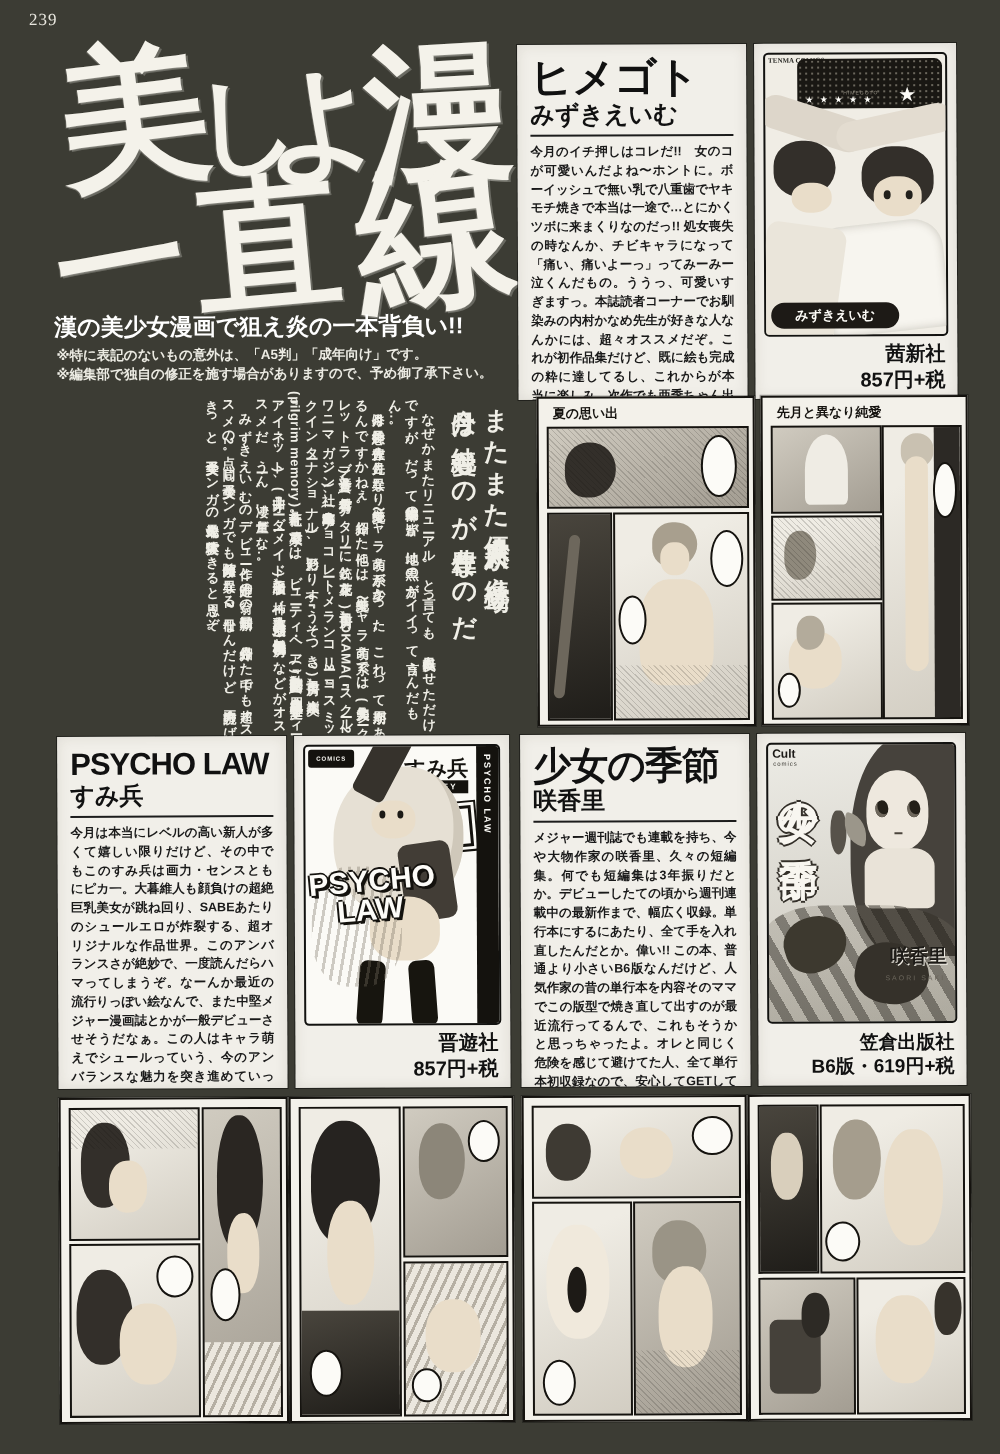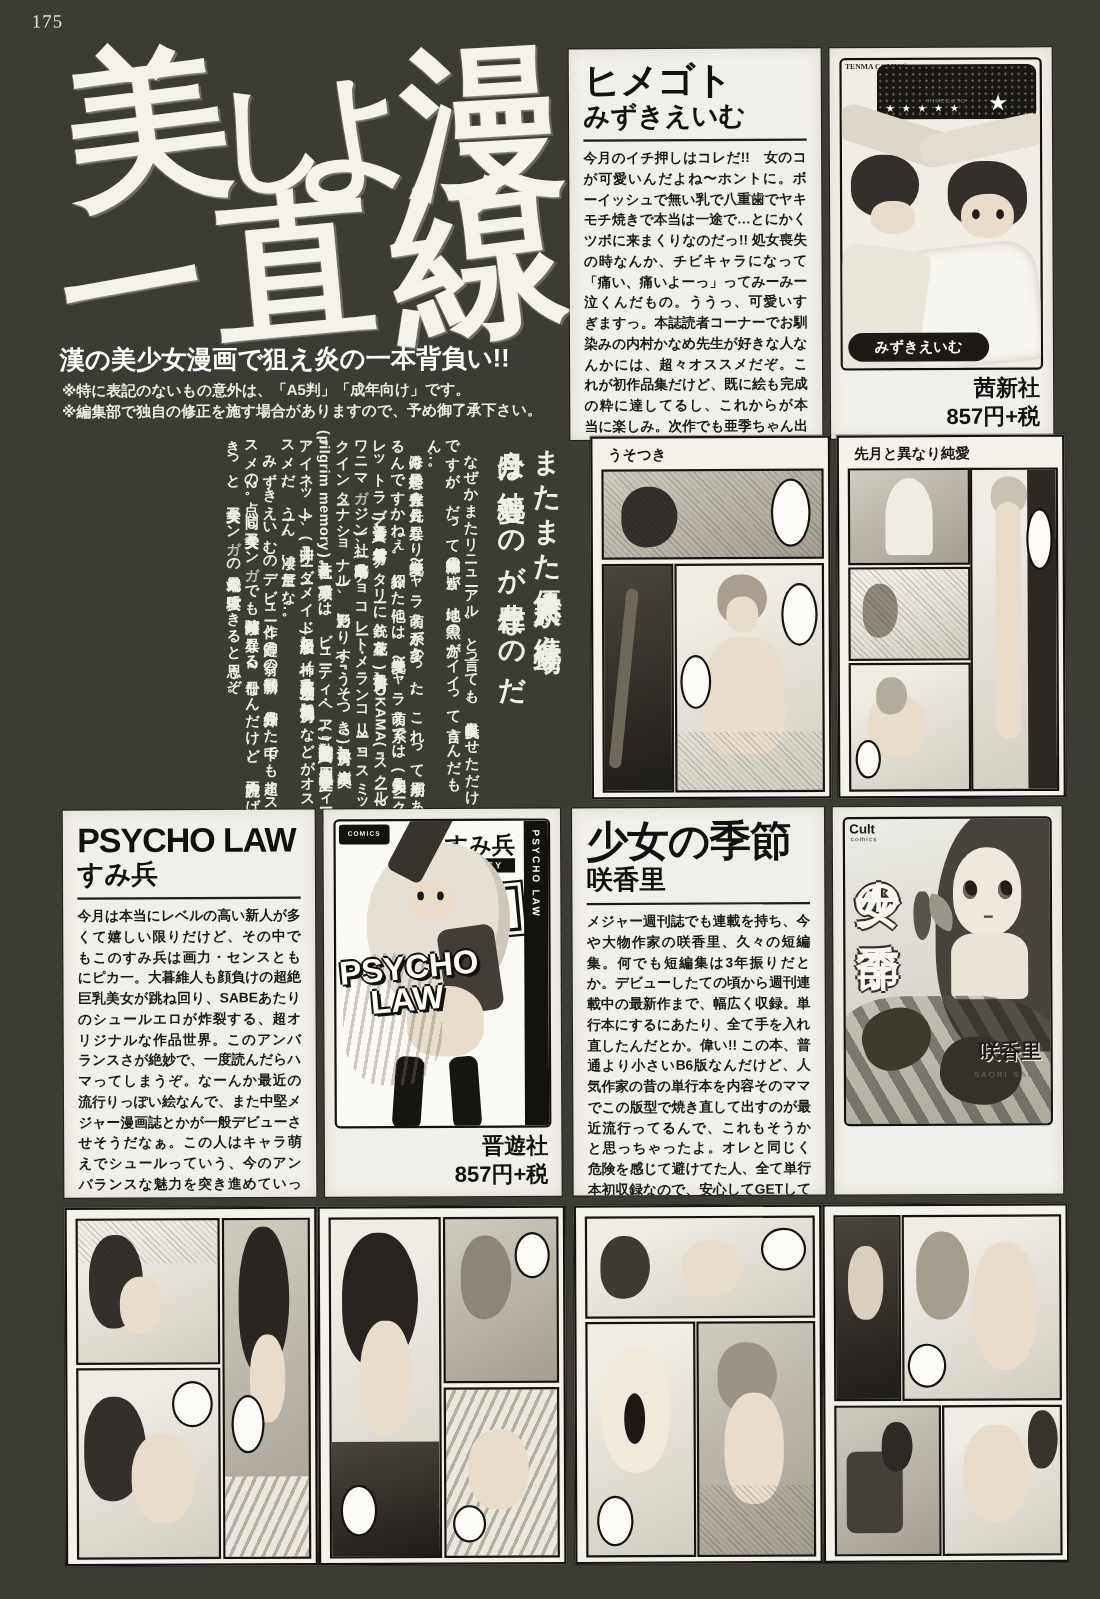--- a/index.html
+++ b/index.html
@@ -54,21 +54,21 @@
   .bub{position:absolute;background:#fcfbf7;border:2px solid #15130f;border-radius:50%}
   .blob{position:absolute;background:#332f2a;border-radius:48% 52% 55% 45%}
   .skin{position:absolute;background:#e9ddc9;border-radius:45%}
   .tone{position:absolute;background:repeating-linear-gradient(45deg,rgba(20,18,14,.16) 0 1px,transparent 1px 4px)}
 </style>
 </head>
 <body>
 
 <div class="content">
 
-  <div class="pageno">175</div>
+  <div class="pageno">239</div>
 
   <div class="callig">
     <span style="left:4px;top:10px;font-size:150px;transform:rotate(-7deg)">美</span>
     <span style="left:138px;top:40px;font-size:105px;transform:rotate(-4deg)">し</span>
     <span style="left:205px;top:32px;font-size:120px;transform:rotate(-6deg)">よ</span>
     <span style="left:310px;top:8px;font-size:148px;transform:rotate(-3deg)">漫</span>
     <span style="left:0px;top:168px;font-size:130px;transform:rotate(-10deg)">一</span>
     <span style="left:140px;top:142px;font-size:145px;transform:rotate(-5deg)">直</span>
     <span style="left:300px;top:128px;font-size:158px;transform:rotate(-7deg)">線</span>
   </div>
@@ -80,21 +80,21 @@
     <h2 class="ed-h">
       <div>またまた優良新人が続々登場</div>
       <div>今月は純愛ものが豊作なのだ</div>
     </h2>
     <p class="ed-p">なぜかまたリニューアル。と言っても、白黒反転させただけですが。だって編集部の皆が、地は黒の方がイイって言うんだもん…。</p>
     <p class="ed-p">今月は予想外に大豊作。先月と異なり純愛〜キャラ萌え系が多かった。これって周期があるんですかねぇ。紹介した他には、純愛〜キャラ萌え系では、美知夫(『シークレットラブ』晋遊舎)、竹村雪秀(『ナタリーに銃と花束を。』司書房)、OKAMA(『スクール2』ワニマガジン社)、島本晴海(『チョコレート・メランコリー2』コスミックインターナショナル)、影乃いりす(『うそつき?』司書房)、嶺本八美(『pilgrim memory』蒼竜社)。凌辱系では、ビューティ・ヘア(『乱交調教』松文館)、四島由紀夫(『垂涎』ティーアイネット)、山井(『オーダーメイド』平和出版)、柿ノ本歌麿(『崩壊の慟哭』桜桃書房)、などがオススメだ。うーん、凄い量だな…。</p>
     <p class="ed-p">みずきえいむのデビュー作と師走の翁の最新刊は、今月紹介した中でも超オススメの2点。同じ美少女マンガでも随分傾向が異なる2冊なんだけど、両方読めばきっと、美少女マンガの最先端を実体験できると思うぞ。</p>
   </div>
 
   <div class="card" style="left:520px;top:45px;width:229px;height:355px;overflow:hidden">
-    <h3 class="rtitle" style="font-size:34px">ヒメゴト</h3>
+    <h3 class="rtitle" style="font-size:42px">ヒメゴト</h3>
     <div class="rauthor">みずきえいむ</div>
     <div class="rrule"></div>
     <p class="rbody">今月のイチ押しはコレだ!!　女のコが可愛いんだよね〜ホントに。ボーイッシュで無い乳で八重歯でヤキモチ焼きで本当は一途で…とにかくツボに来まくりなのだっ!! 処女喪失の時なんか、チビキャラになって「痛い、痛いよーっ」ってみーみー泣くんだもの。ううっ、可愛いすぎますっ。本誌読者コーナーでお馴染みの内村かなめ先生が好きな人なんかには、超々オススメだぞ。これが初作品集だけど、既に絵も完成の粋に達してるし、これからが本当に楽しみ。次作でも亜季ちゃん出してくれ〜。</p>
   </div>
 
   <div class="card" style="left:757px;top:45px;width:202px;height:355px">
     <div class="coverart">
       <div class="abs" style="left:3px;top:2px;font-size:7px;font-weight:700;color:#2a2a26;font-family:'Liberation Serif',serif">TENMA COMICS</div>
 
       <div class="abs" style="left:32px;right:3px;top:4px;height:50px;background:#191713;border-radius:8px;box-shadow:inset 0 0 0 2px #191713;background-image:radial-gradient(circle,#6a665c 1px,transparent 1.2px);background-size:6px 6px">
@@ -118,21 +118,21 @@
         <span style="color:#fdfcf8;font-size:13px;font-weight:900">みずきえいむ</span>
       </div>
     </div>
     <div class="pub">
       <div>茜新社</div>
       <div>857円+税</div>
     </div>
   </div>
 
   <div class="pg" style="left:538px;top:397px;width:214px;height:326px">
-    <p class="scap">うそつき</p>
+    <p class="scap">夏の思い出</p>
     <div class="panels withcap">
       <div class="pnl pnl-m" style="left:0;top:0;width:100%;height:27%">
         <div class="blob" style="left:8%;top:18%;width:26%;height:70%"></div>
         <div class="tone" style="inset:0"></div>
       </div>
       <div class="bub" style="right:4%;top:3%;width:16%;height:20%"></div>
       <div class="pnl pnl-d" style="left:0;top:29.5%;width:31%;height:70.5%">
         <div class="abs" style="left:20%;top:10%;width:18%;height:80%;background:#6d675c;border-radius:8px;transform:rotate(6deg)"></div>
       </div>
       <div class="pnl" style="left:33.5%;top:29.5%;width:66.5%;height:70.5%">
@@ -241,20 +241,24 @@
 
       <div class="abs" style="left:-8px;bottom:-6px;width:110%;height:44%;background:repeating-linear-gradient(60deg,rgba(52,48,40,.55) 0 10px,rgba(120,114,100,.25) 10px 22px);border-radius:30% 40% 0 0"></div>
       <div class="blob" style="left:8%;bottom:18%;width:34%;height:20%;background:#3d392f;transform:rotate(-18deg)"></div>
       <div class="blob" style="left:46%;bottom:6%;width:40%;height:22%;background:#35312a;transform:rotate(12deg)"></div>
 
       <div class="abs" style="left:2px;top:24px;height:250px;writing-mode:vertical-rl;font-family:'Liberation Serif','DejaVu Serif',serif;font-weight:900;font-size:40px;color:#f8f6f0;letter-spacing:4px;text-shadow:2px 0 0 #34302a,-2px 0 0 #34302a,0 2px 0 #34302a,0 -2px 0 #34302a">少女の季節</div>
 
       <div class="abs" style="right:8px;bottom:52px;color:#1d1b17;font-weight:900;font-size:19px;text-shadow:1px 1px 0 #efece4">咲香里</div>
       <div class="abs" style="right:10px;bottom:40px;color:#6b665c;font-size:7px;letter-spacing:2px">SAORI SAKI</div>
     </div>
+    <div class="pub" style="font-size:19px">
+      <div>笠倉出版社</div>
+      <div>B6版・619円+税</div>
+    </div>
   </div>
 
   <div class="pg" style="left:57px;top:1096px;width:225px;height:322px">
     <div class="panels">
       <div class="pnl" style="left:0;top:0;width:61%;height:42%">
         <div class="blob" style="left:8%;top:10%;width:38%;height:66%"></div>
         <div class="skin" style="left:30%;top:40%;width:30%;height:40%"></div>
         <div class="tone" style="left:0;top:0;width:100%;height:30%"></div>
       </div>
       <div class="pnl pnl-m" style="left:63.5%;top:0;width:36.5%;height:100%">

